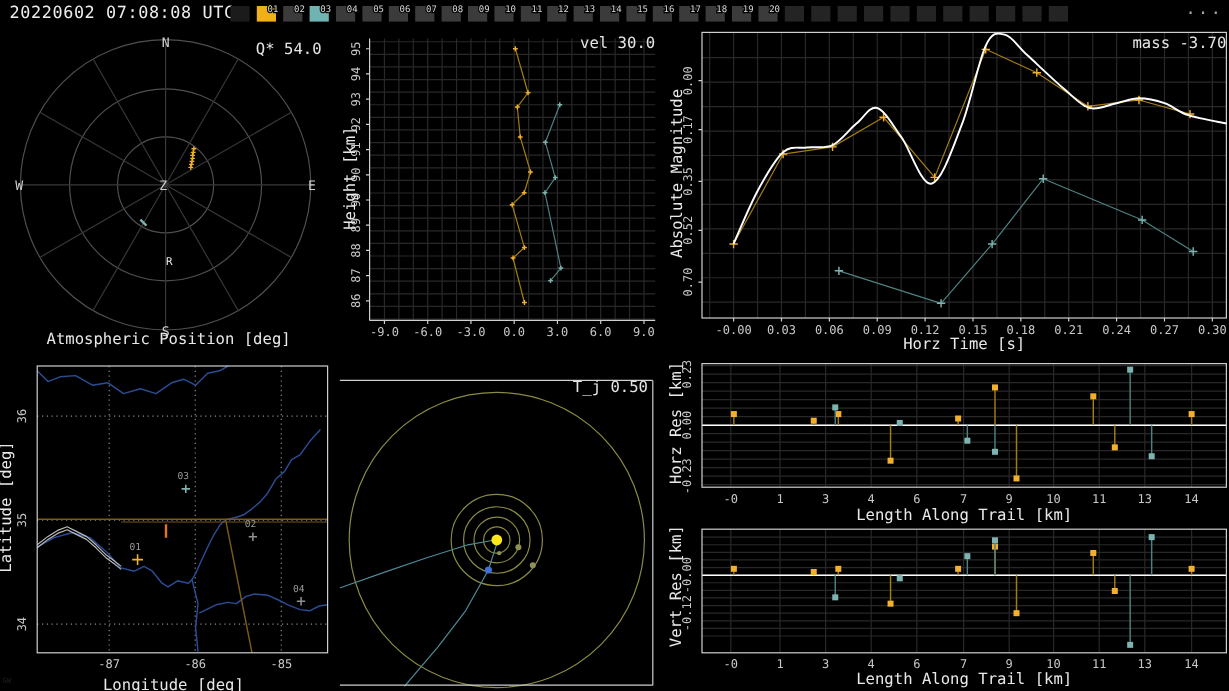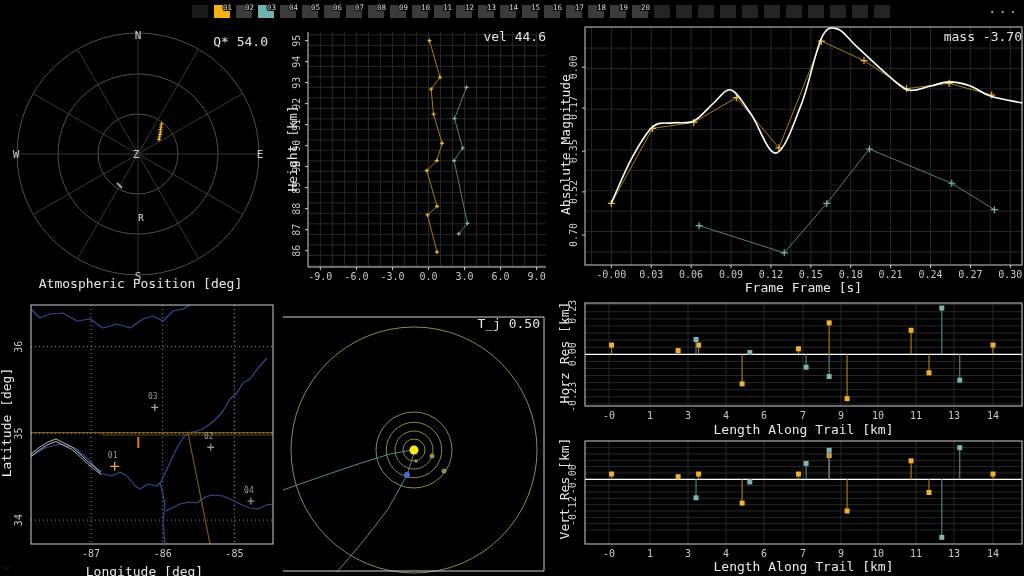--- a/index.html
+++ b/index.html
@@ -15,20 +15,21 @@
   .xtitle{position:absolute;color:#e8e8e8;font-size:13px;text-align:center;white-space:pre;}
   .ytitle{position:absolute;color:#e8e8e8;font-size:13px;text-align:center;transform:rotate(-90deg);white-space:pre;}
   .watermark{position:absolute;color:#1f1f1f;font-size:6px;}
 </style>
 </head>
 <body>
 
 <div id="screen">
 
   <div id="topbar">
+    <span id="datetime">20220602 07:08:08 UTC</span>
     <svg id="frames-strip" width="720" height="22">
         <rect x="4" y="5" width="16" height="13" fill="#1b1b1b"></rect>
         <rect x="26" y="5" width="16" height="13" fill="#f2b017"></rect>
         <text x="44" y="10" font-size="7.5" fill="#d8d8d8" text-anchor="end" font-family="DejaVu Sans Mono,monospace" style="paint-order:stroke;stroke:#000;stroke-width:2px;">01</text>
         <rect x="48" y="5" width="16" height="13" fill="#3b3b3b"></rect>
         <text x="66" y="10" font-size="7.5" fill="#d8d8d8" text-anchor="end" font-family="DejaVu Sans Mono,monospace" style="paint-order:stroke;stroke:#000;stroke-width:2px;">02</text>
         <rect x="70" y="5" width="16" height="13" fill="#6fb3b3"></rect>
         <text x="88" y="10" font-size="7.5" fill="#d8d8d8" text-anchor="end" font-family="DejaVu Sans Mono,monospace" style="paint-order:stroke;stroke:#000;stroke-width:2px;">03</text>
         <rect x="92" y="5" width="16" height="13" fill="#3b3b3b"></rect>
         <text x="110" y="10" font-size="7.5" fill="#d8d8d8" text-anchor="end" font-family="DejaVu Sans Mono,monospace" style="paint-order:stroke;stroke:#000;stroke-width:2px;">04</text>
@@ -227,21 +228,21 @@
           <text x="17" y="163.65541211519357" font-size="10" fill="#c8c8c8" text-anchor="middle" font-family="DejaVu Sans Mono,monospace" transform="rotate(-90 17 163.65541211519357)">89</text>
           <line x1="22" y1="163.65541211519357" x2="25" y2="163.65541211519357" stroke="#cfcfcf" stroke-width="1"></line>
           <text x="17" y="184.65839126117186" font-size="10" fill="#c8c8c8" text-anchor="middle" font-family="DejaVu Sans Mono,monospace" transform="rotate(-90 17 184.65839126117186)">88</text>
           <line x1="22" y1="184.65839126117186" x2="25" y2="184.65839126117186" stroke="#cfcfcf" stroke-width="1"></line>
           <text x="17" y="205.66137040714978" font-size="10" fill="#c8c8c8" text-anchor="middle" font-family="DejaVu Sans Mono,monospace" transform="rotate(-90 17 205.66137040714978)">87</text>
           <line x1="22" y1="205.66137040714978" x2="25" y2="205.66137040714978" stroke="#cfcfcf" stroke-width="1"></line>
           <text x="17" y="226.66434955312803" font-size="10" fill="#c8c8c8" text-anchor="middle" font-family="DejaVu Sans Mono,monospace" transform="rotate(-90 17 226.66434955312803)">86</text>
           <line x1="22" y1="226.66434955312803" x2="25" y2="226.66434955312803" stroke="#cfcfcf" stroke-width="1"></line>
         </g>
       </svg>
-    <div class="corner" style="right:10px;top:5px">vel 44.6</div>
+    <div class="corner" style="right:10px;top:5px">vel 30.0</div>
     <div class="ytitle" style="left:-51px;top:117px;width:120px">Height [km]</div>
   </div>
 
   <div class="panel" style="left:556px;top:24px;width:468px;height:272px">
     <svg id="c-mass" width="468" height="272">
         <g>
           <line x1="35.38344491783324" y1="3" x2="35.38344491783324" y2="241" stroke="#282828" stroke-width="1"></line>
           <line x1="55.33171028606208" y1="3" x2="55.33171028606208" y2="241" stroke="#282828" stroke-width="1"></line>
           <line x1="75.27997565429092" y1="3" x2="75.27997565429092" y2="241" stroke="#282828" stroke-width="1"></line>
           <line x1="95.22824102251977" y1="3" x2="95.22824102251977" y2="241" stroke="#282828" stroke-width="1"></line>
@@ -332,21 +333,21 @@
           <line x1="26" y1="84.01107754279963" x2="29" y2="84.01107754279963" stroke="#cfcfcf" stroke-width="1"></line>
           <text x="21" y="127.15307150050353" font-size="10" fill="#c8c8c8" text-anchor="middle" font-family="DejaVu Sans Mono,monospace" transform="rotate(-90 21 127.15307150050353)">0.35</text>
           <line x1="26" y1="127.15307150050353" x2="29" y2="127.15307150050353" stroke="#cfcfcf" stroke-width="1"></line>
           <text x="21" y="167.89828801611282" font-size="10" fill="#c8c8c8" text-anchor="middle" font-family="DejaVu Sans Mono,monospace" transform="rotate(-90 21 167.89828801611282)">0.52</text>
           <line x1="26" y1="167.89828801611282" x2="29" y2="167.89828801611282" stroke="#cfcfcf" stroke-width="1"></line>
           <text x="21" y="211.04028197381672" font-size="10" fill="#c8c8c8" text-anchor="middle" font-family="DejaVu Sans Mono,monospace" transform="rotate(-90 21 211.04028197381672)">0.70</text>
           <line x1="26" y1="211.04028197381672" x2="29" y2="211.04028197381672" stroke="#cfcfcf" stroke-width="1"></line>
         </g>
       </svg>
     <div class="corner" style="right:2px;top:5px">mass -3.70</div>
-    <div class="xtitle" style="left:29px;top:256px;width:437px">Frame Frame [s]</div>
+    <div class="xtitle" style="left:29px;top:256px;width:437px">Horz Time [s]</div>
     <div class="ytitle" style="left:-71px;top:113px;width:160px">Absolute Magnitude</div>
   </div>
 
   <div class="panel" style="left:0;top:296px;width:281px;height:280px">
     <svg id="c-map" width="281" height="280">
         <g>
           <line x1="91" y1="9" x2="91" y2="248" stroke="#8a8a8a" stroke-width="1" stroke-dasharray="1 3"></line>
           <line x1="162.7" y1="9" x2="162.7" y2="248" stroke="#8a8a8a" stroke-width="1" stroke-dasharray="1 3"></line>
           <line x1="234.4" y1="9" x2="234.4" y2="248" stroke="#8a8a8a" stroke-width="1" stroke-dasharray="1 3"></line>
           <line x1="31" y1="50.7" x2="273" y2="50.7" stroke="#8a8a8a" stroke-width="1" stroke-dasharray="1 3"></line>

